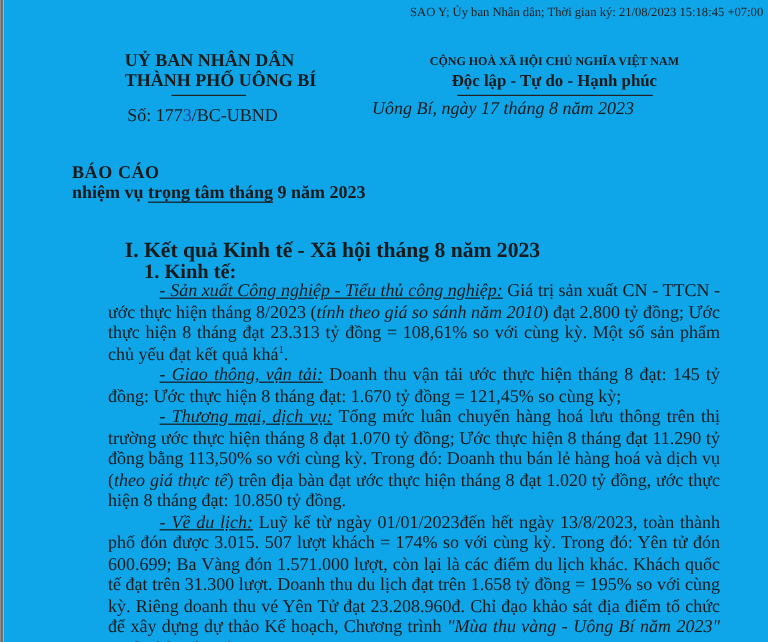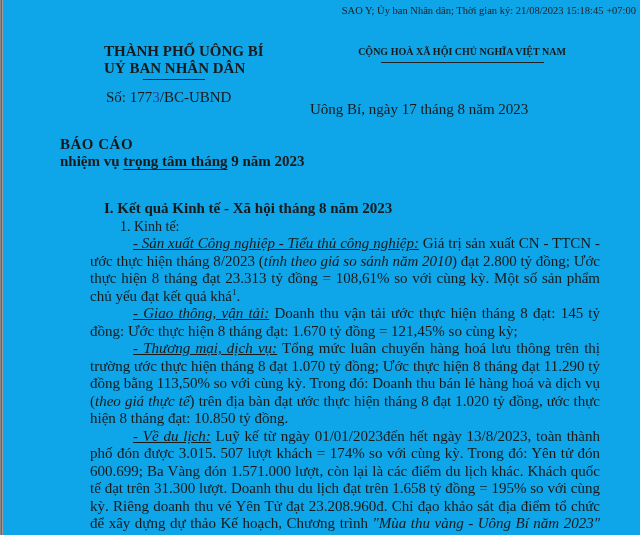--- a/index.html
+++ b/index.html
@@ -43,60 +43,61 @@
     left: 287px; top: 43px; width: 350px;
     text-align: center; font-weight: bold;
   }
   .hdr-right .nation { font-size: 10px; line-height: 17px; }
   .hdr-right .motto { font-size: 14px; line-height: 17px; }
   .hdr-right .underline {
     display: block; margin: 2px auto 0 auto;
     width: 163px; height: 1px; background: #222;
   }
   .place-date {
-    left: 310px; top: 101px; font-size: 15px; 
+    left: 310px; top: 83px; font-size: 15px; font-style: italic;
   }
   .title-block {
     left: 60px; top: 136px; width: 540px;
     text-align: left; font-weight: bold;
     font-size: 15px; line-height: 17px;
   }
   .title-block .t1 { font-size: 15px; letter-spacing: 0.5px; }
   .title-block .ul { text-decoration: underline; text-underline-offset: 3px; margin-top: 44px; }
   .body {
     position: absolute; left: 90px; top: 200px; width: 510px;
     font-size: 15px; line-height: 17.5px;
   }
-  .h1 { font-weight: bold; padding-left: 14px; font-size: 15px; }
-  .h2 { font-weight: normal; padding-left: 30px; font-size: 14px; }
+  .h1 { font-weight: bold; padding-left: 14px; font-size: 18px; }
+  .h2 { font-weight: bold; padding-left: 30px; font-size: 17px; }
   .para { text-align: justify; text-indent: 43px; }
   .para .lbl { font-style: italic; text-decoration: underline; }
   .para i { font-style: italic; }
   sup { font-size: 9px; line-height: 0; }
 </style>
 </head>
 <body>
 
 <div class="page">
   <div class="left-edge"></div>
 
   <div class="abs sig">SAO Y; Ủy ban Nhân dân; Thời gian ký: 21/08/2023 15:18:45 +07:00</div>
 
   <div class="abs hdr-left">
+    <div>UỶ BAN NHÂN DÂN</div>
     <div>THÀNH PHỐ UÔNG BÍ</div>
-    <div>UỶ BAN NHÂN DÂN</div>
     <span class="underline"></span>
   </div>
 
   <div class="abs docno">
     <span>Số:  177</span><span class="ink">3</span><span>/BC-UBND</span>
   </div>
 
   <div class="abs hdr-right">
     <div class="nation">CỘNG HOÀ XÃ HỘI CHỦ NGHĨA VIỆT NAM</div>
+    <div class="motto">Độc lập - Tự do - Hạnh phúc</div>
     <span class="underline"></span>
   </div>
 
   <div class="abs place-date">Uông Bí, ngày 17 tháng 8 năm 2023</div>
 
   <div class="abs title-block">
     <div class="t1">BÁO CÁO</div>
     <div><span>nhiệm vụ </span><span class="ul">trọng tâm tháng</span><span> 9 năm 2023</span></div>
   </div>
 

